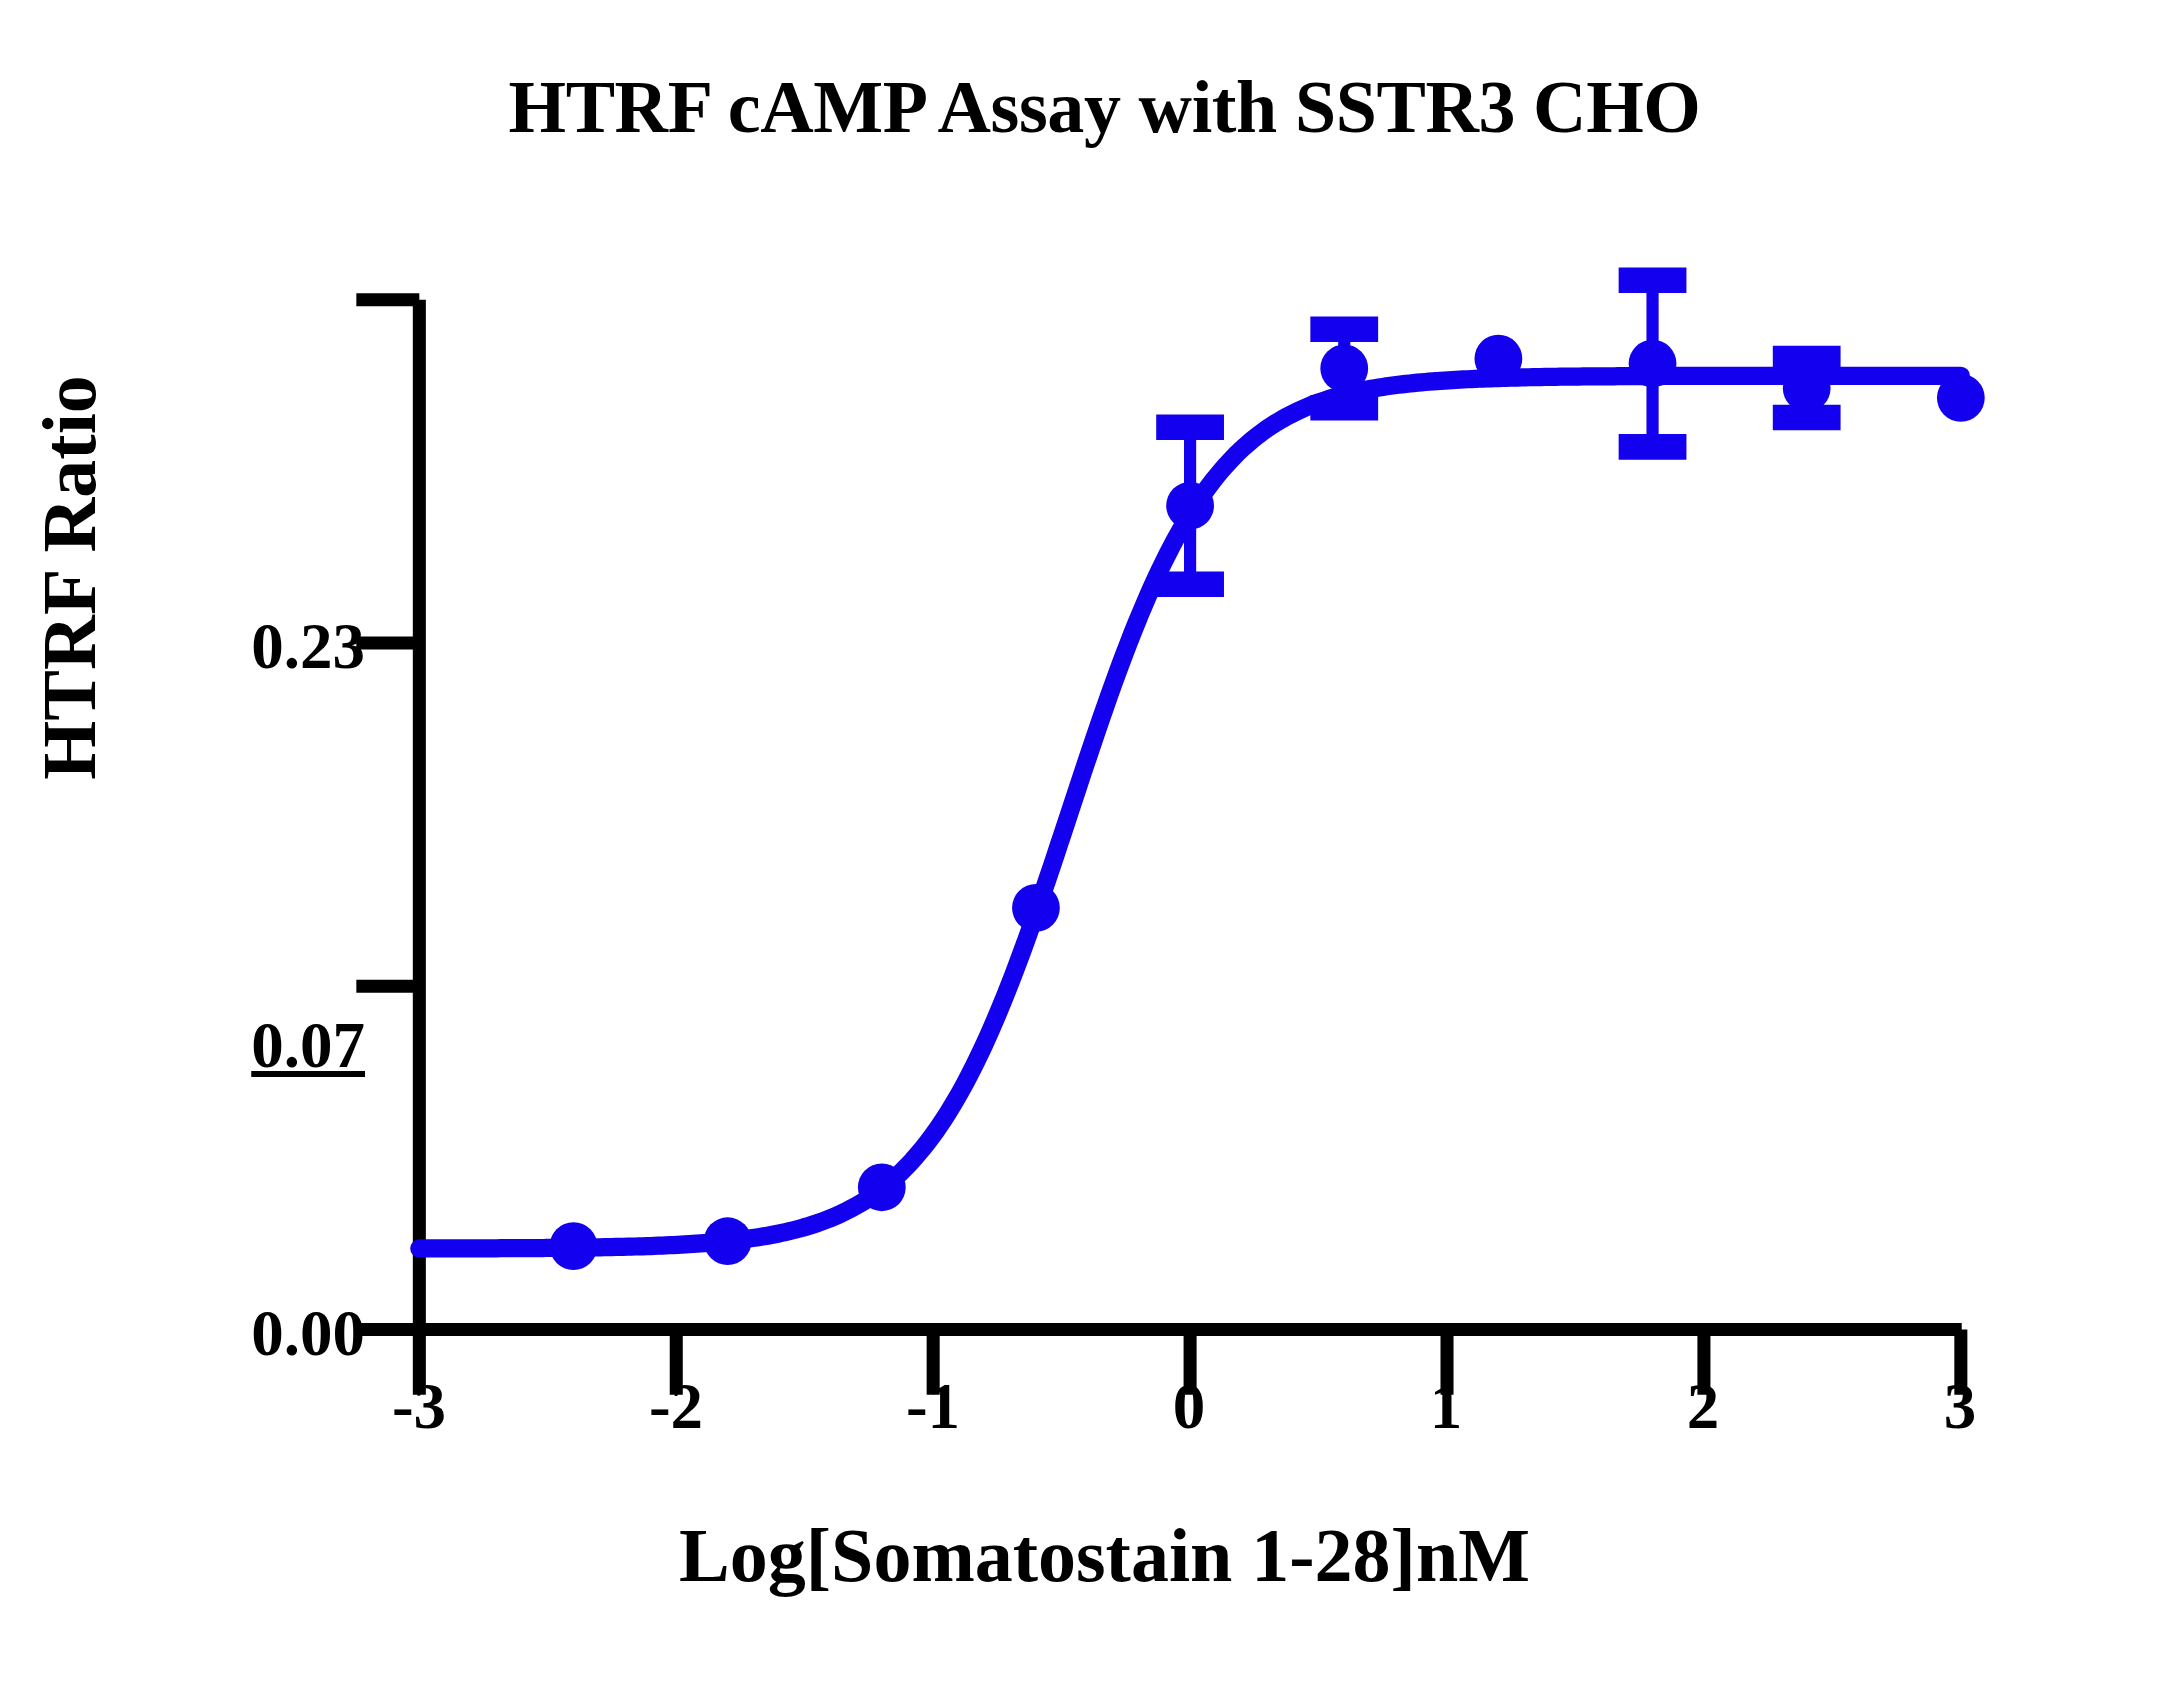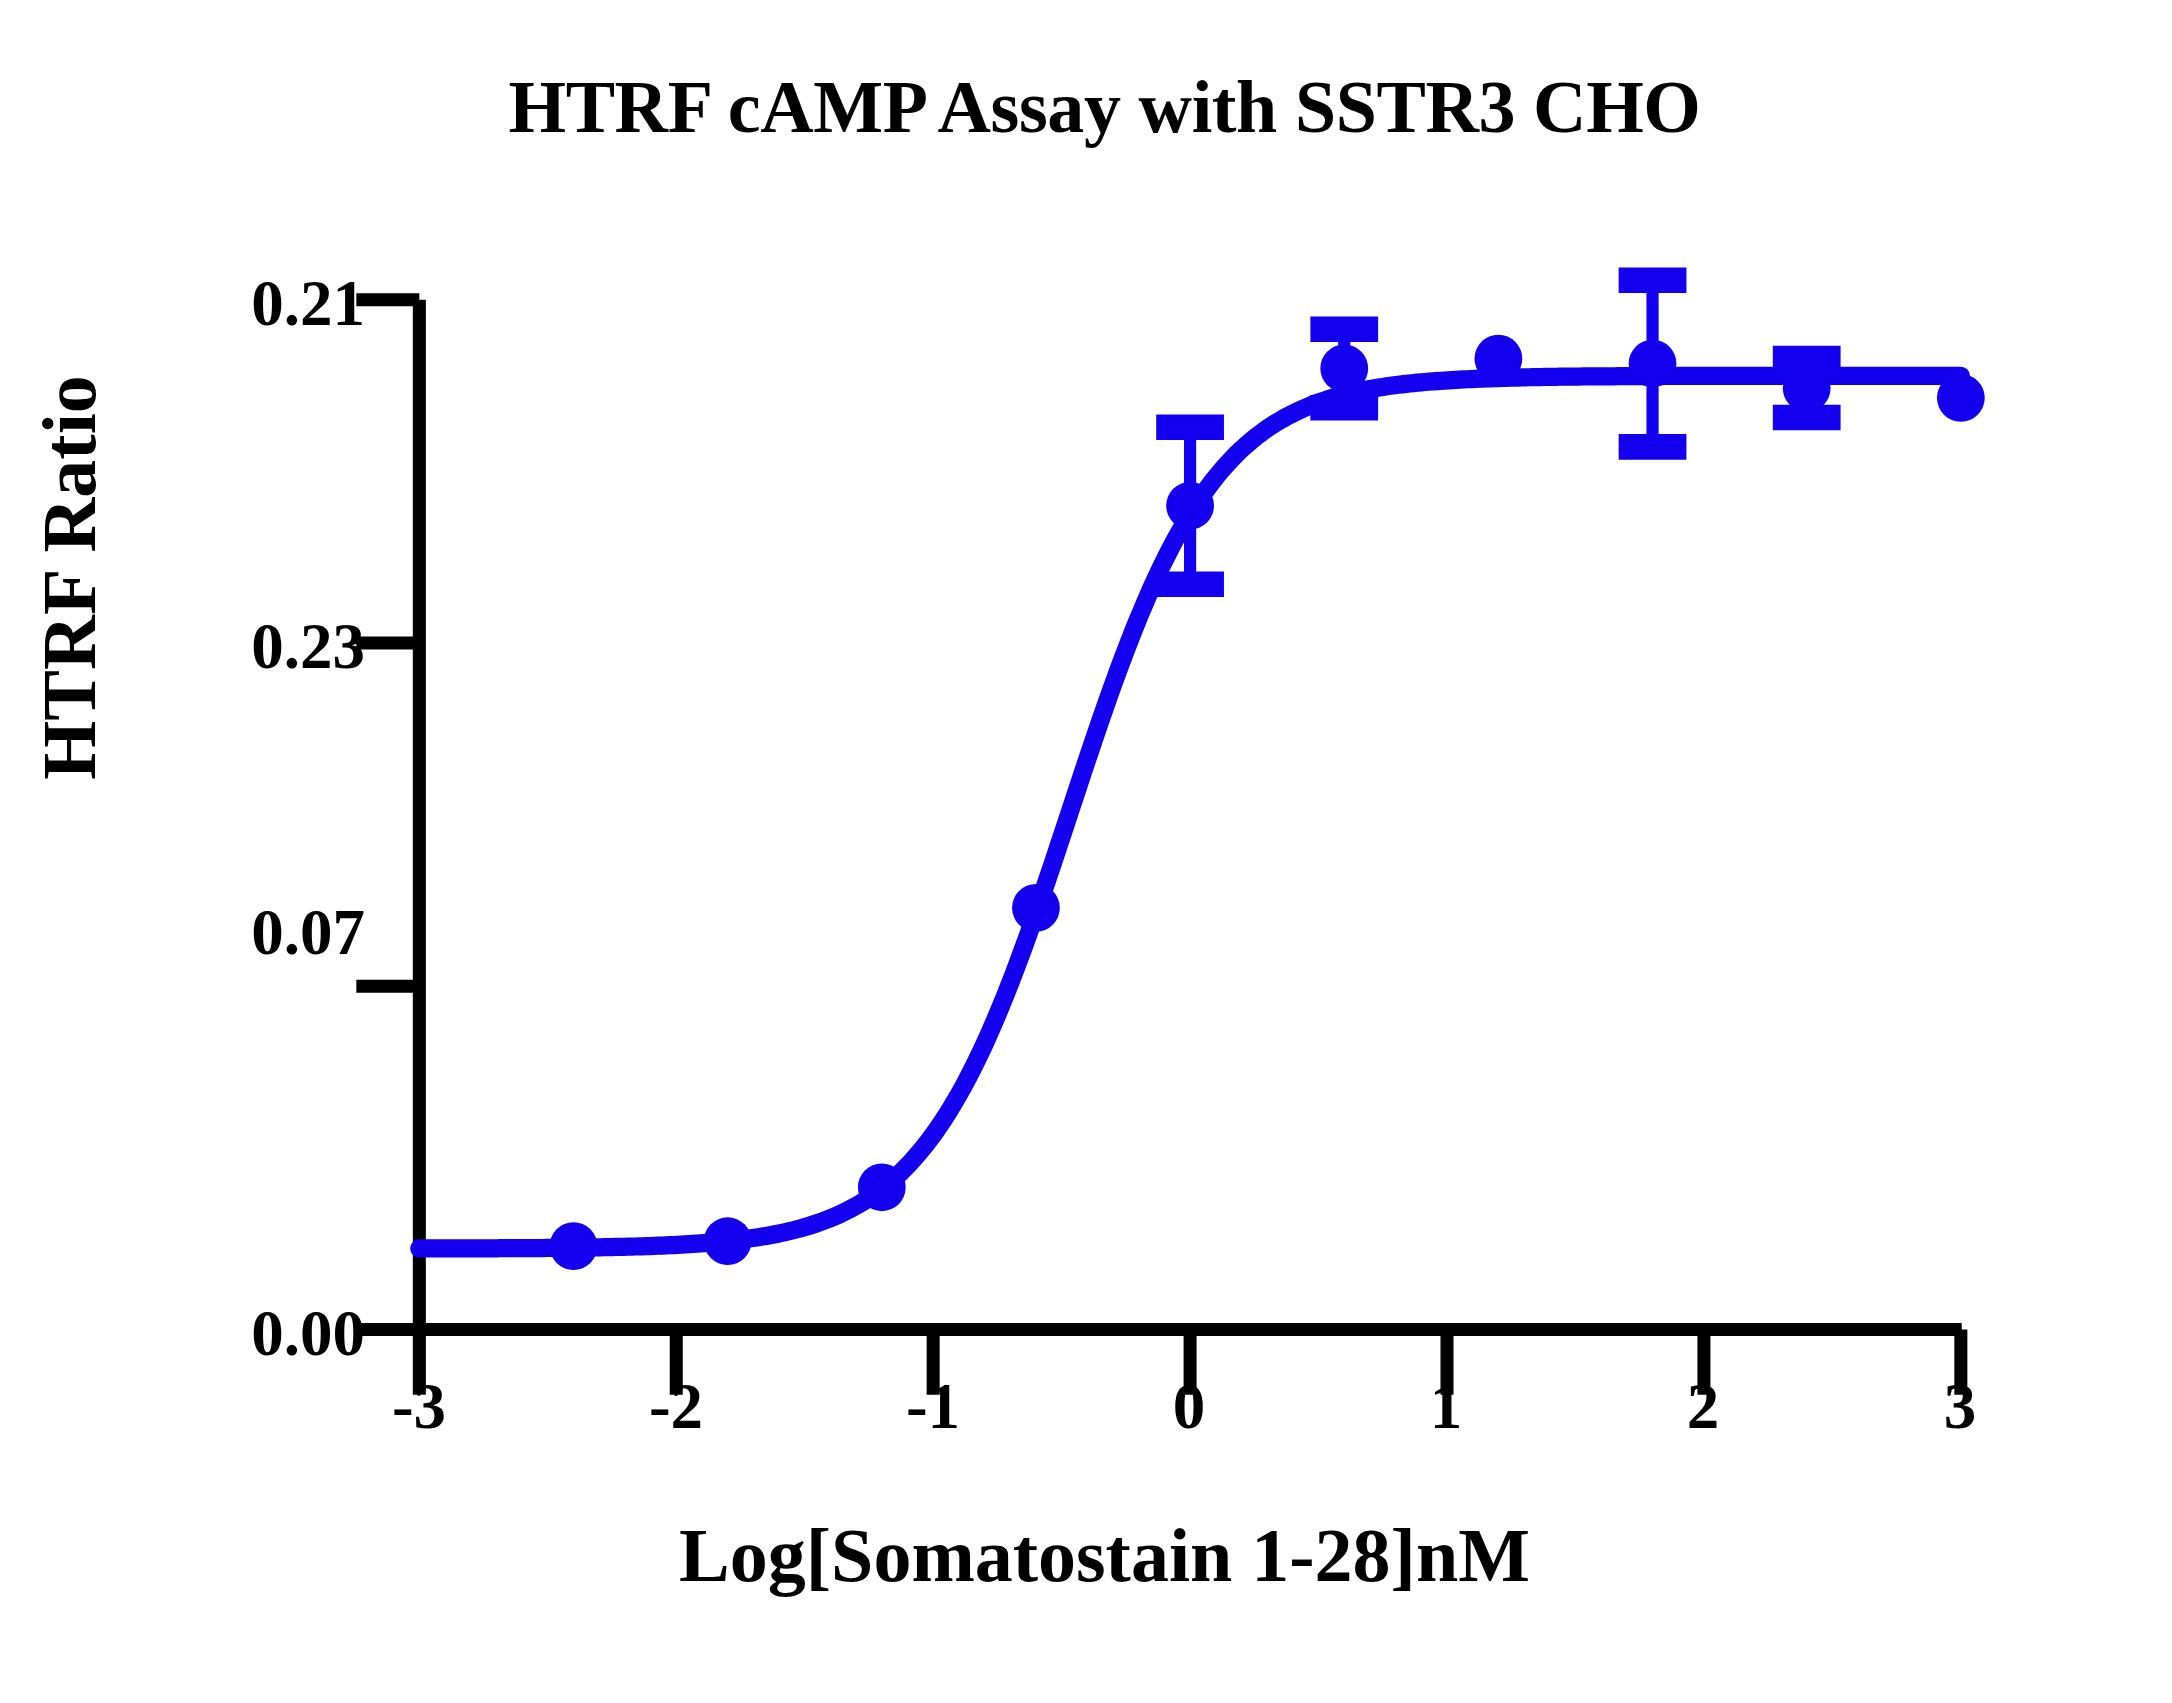--- a/index.html
+++ b/index.html
@@ -46,23 +46,22 @@
 
   <div id="chart-title">HTRF cAMP Assay with SSTR3 CHO</div>
 
   <div id="ylabel-wrap">
     <span id="y-axis-title">HTRF Ratio</span>
   </div>
 
   <div id="x-axis-title">Log[Somatostain 1-28]nM</div>
 
 
-  <div class="ytick-label" style="left:87px; top:266px;">0.21</div>
   <div class="ytick-label" style="left:87px; top:609px;">0.23</div>
-  <div class="ytick-label" style="left:87px; top:895px;">0.07</div>
+  <div class="ytick-label" style="left:87px; top:1008px;text-decoration:underline;">0.07</div>
   <div class="ytick-label" style="left:87px; top:1296px;">0.00</div>
 
   <div class="xtick-label" style="left:354px; top:1369px;">-3</div>
   <div class="xtick-label" style="left:611px; top:1369px;">-2</div>
   <div class="xtick-label" style="left:868px; top:1369px;">-1</div>
   <div class="xtick-label" style="left:1124px; top:1369px;">0</div>
   <div class="xtick-label" style="left:1381px; top:1369px;">1</div>
   <div class="xtick-label" style="left:1638px; top:1369px;">2</div>
   <div class="xtick-label" style="left:1895px; top:1369px;">3</div>
 

